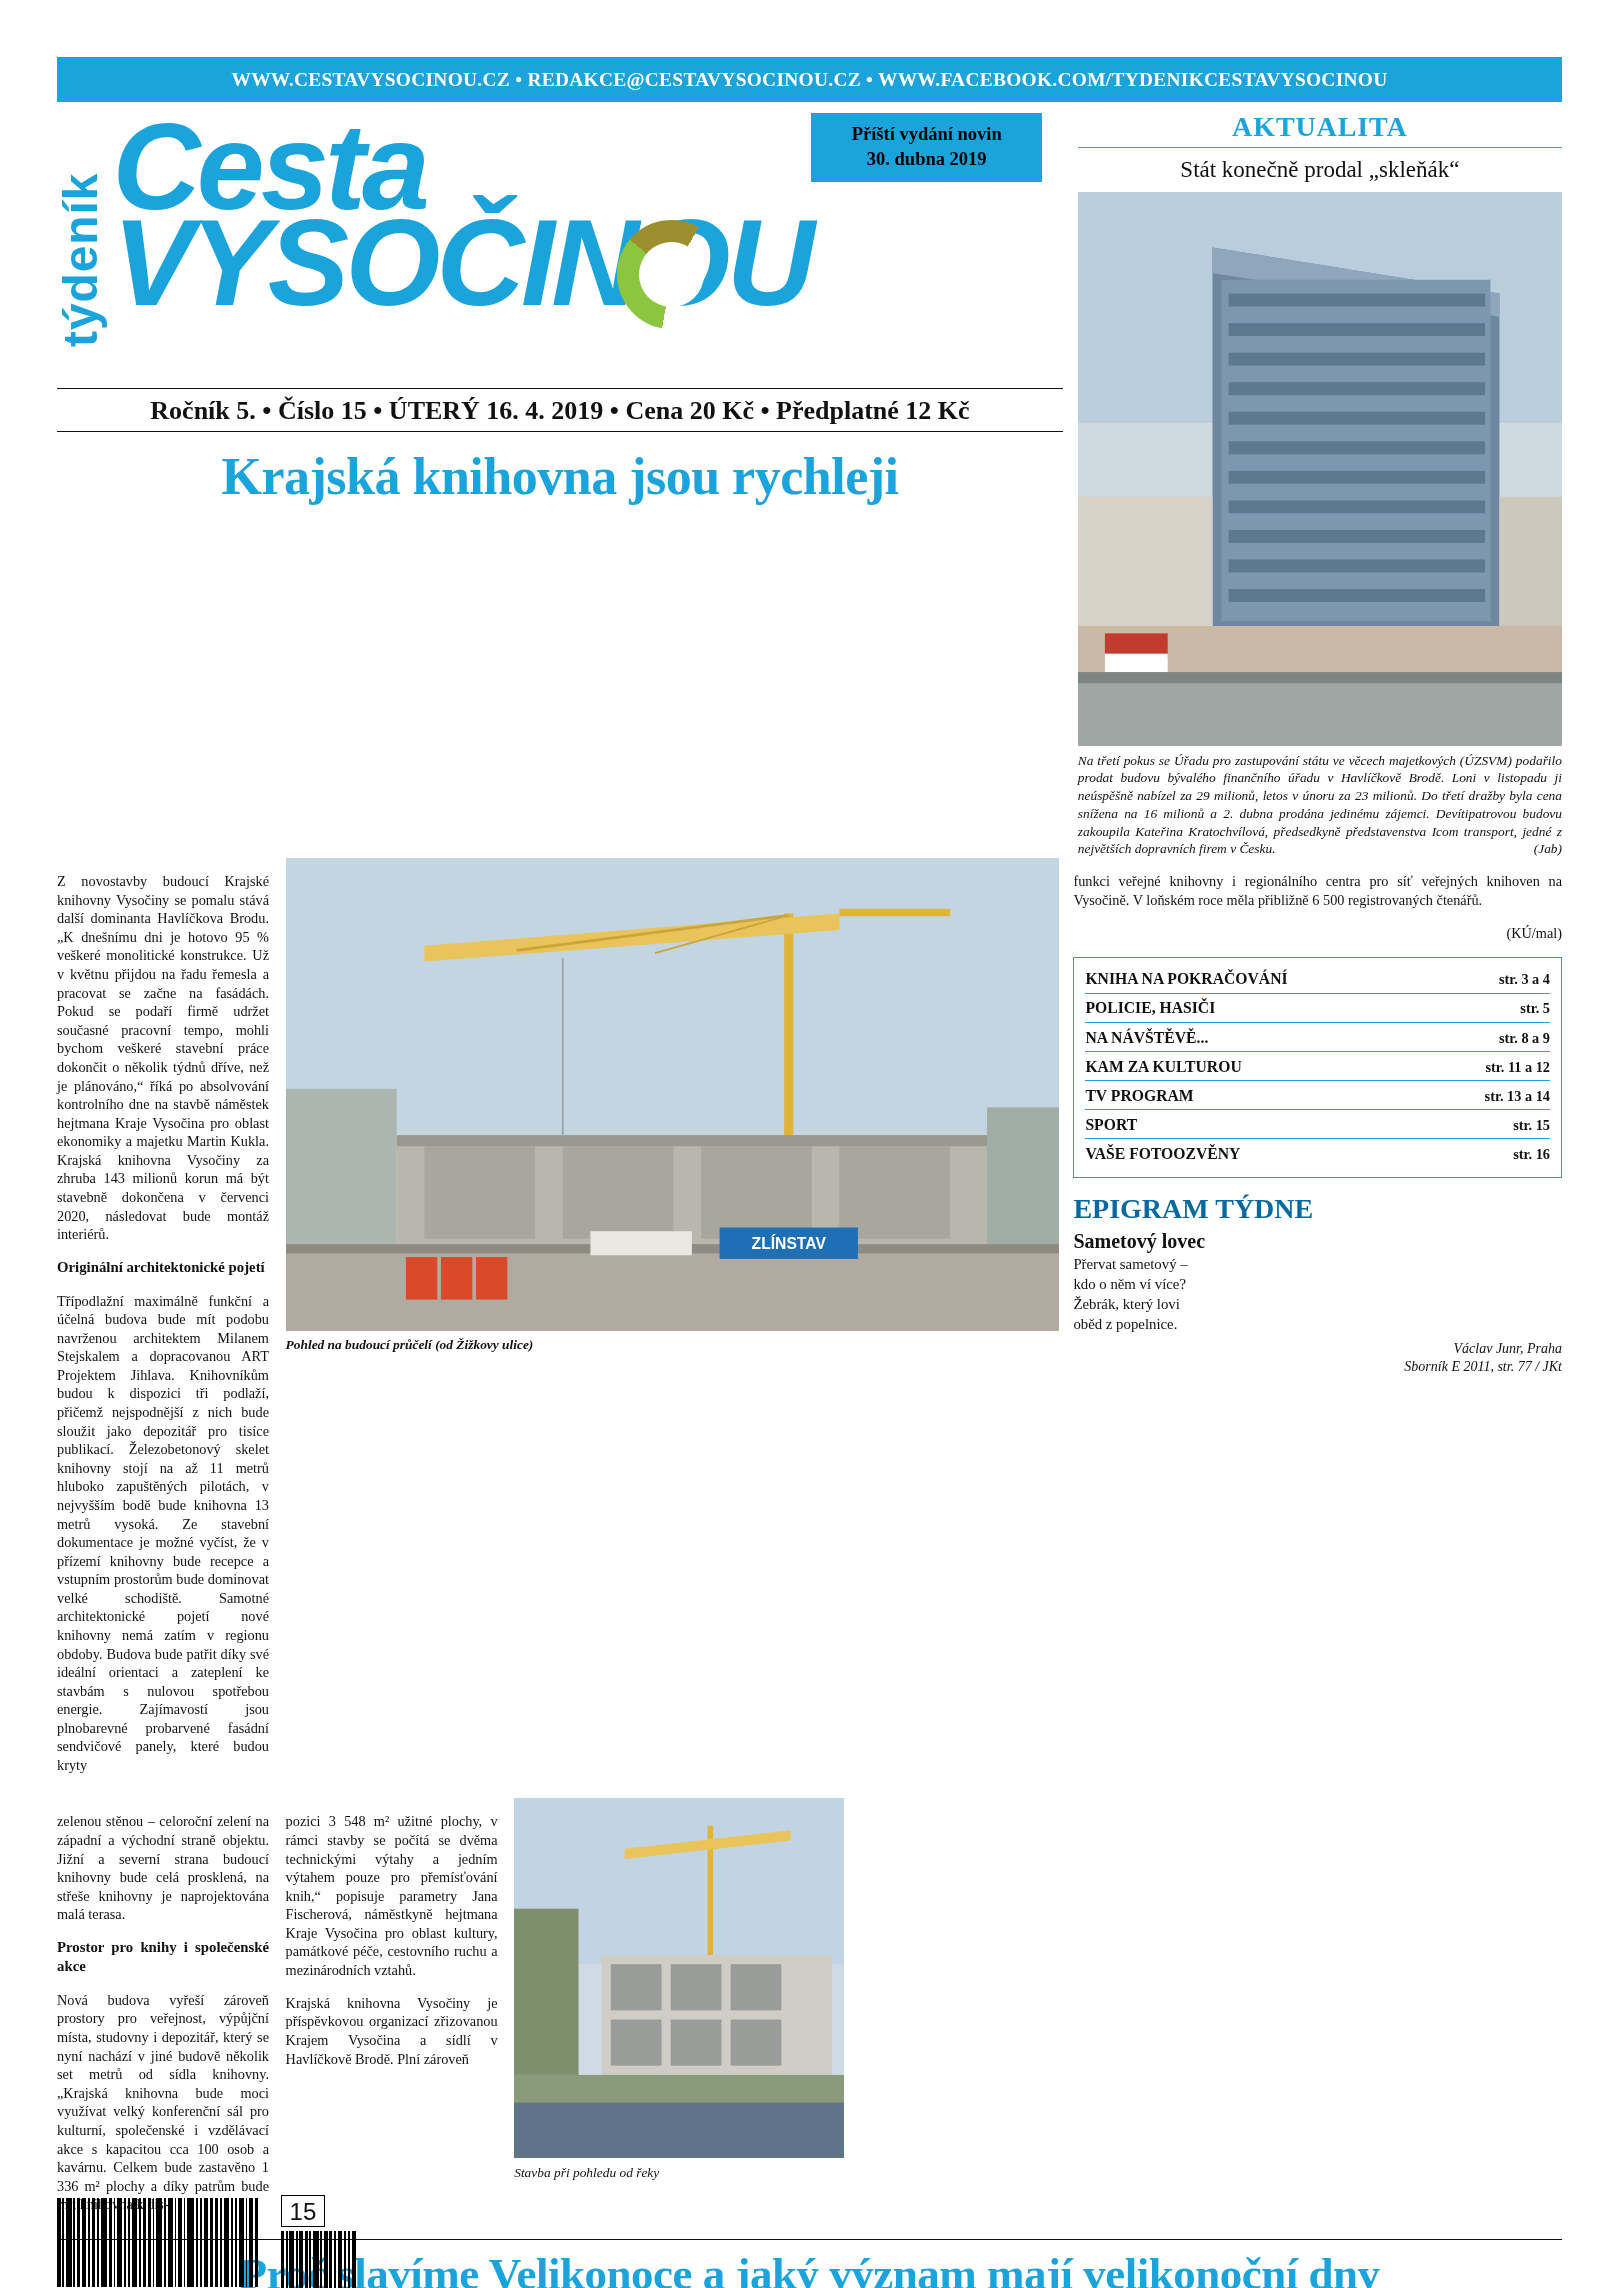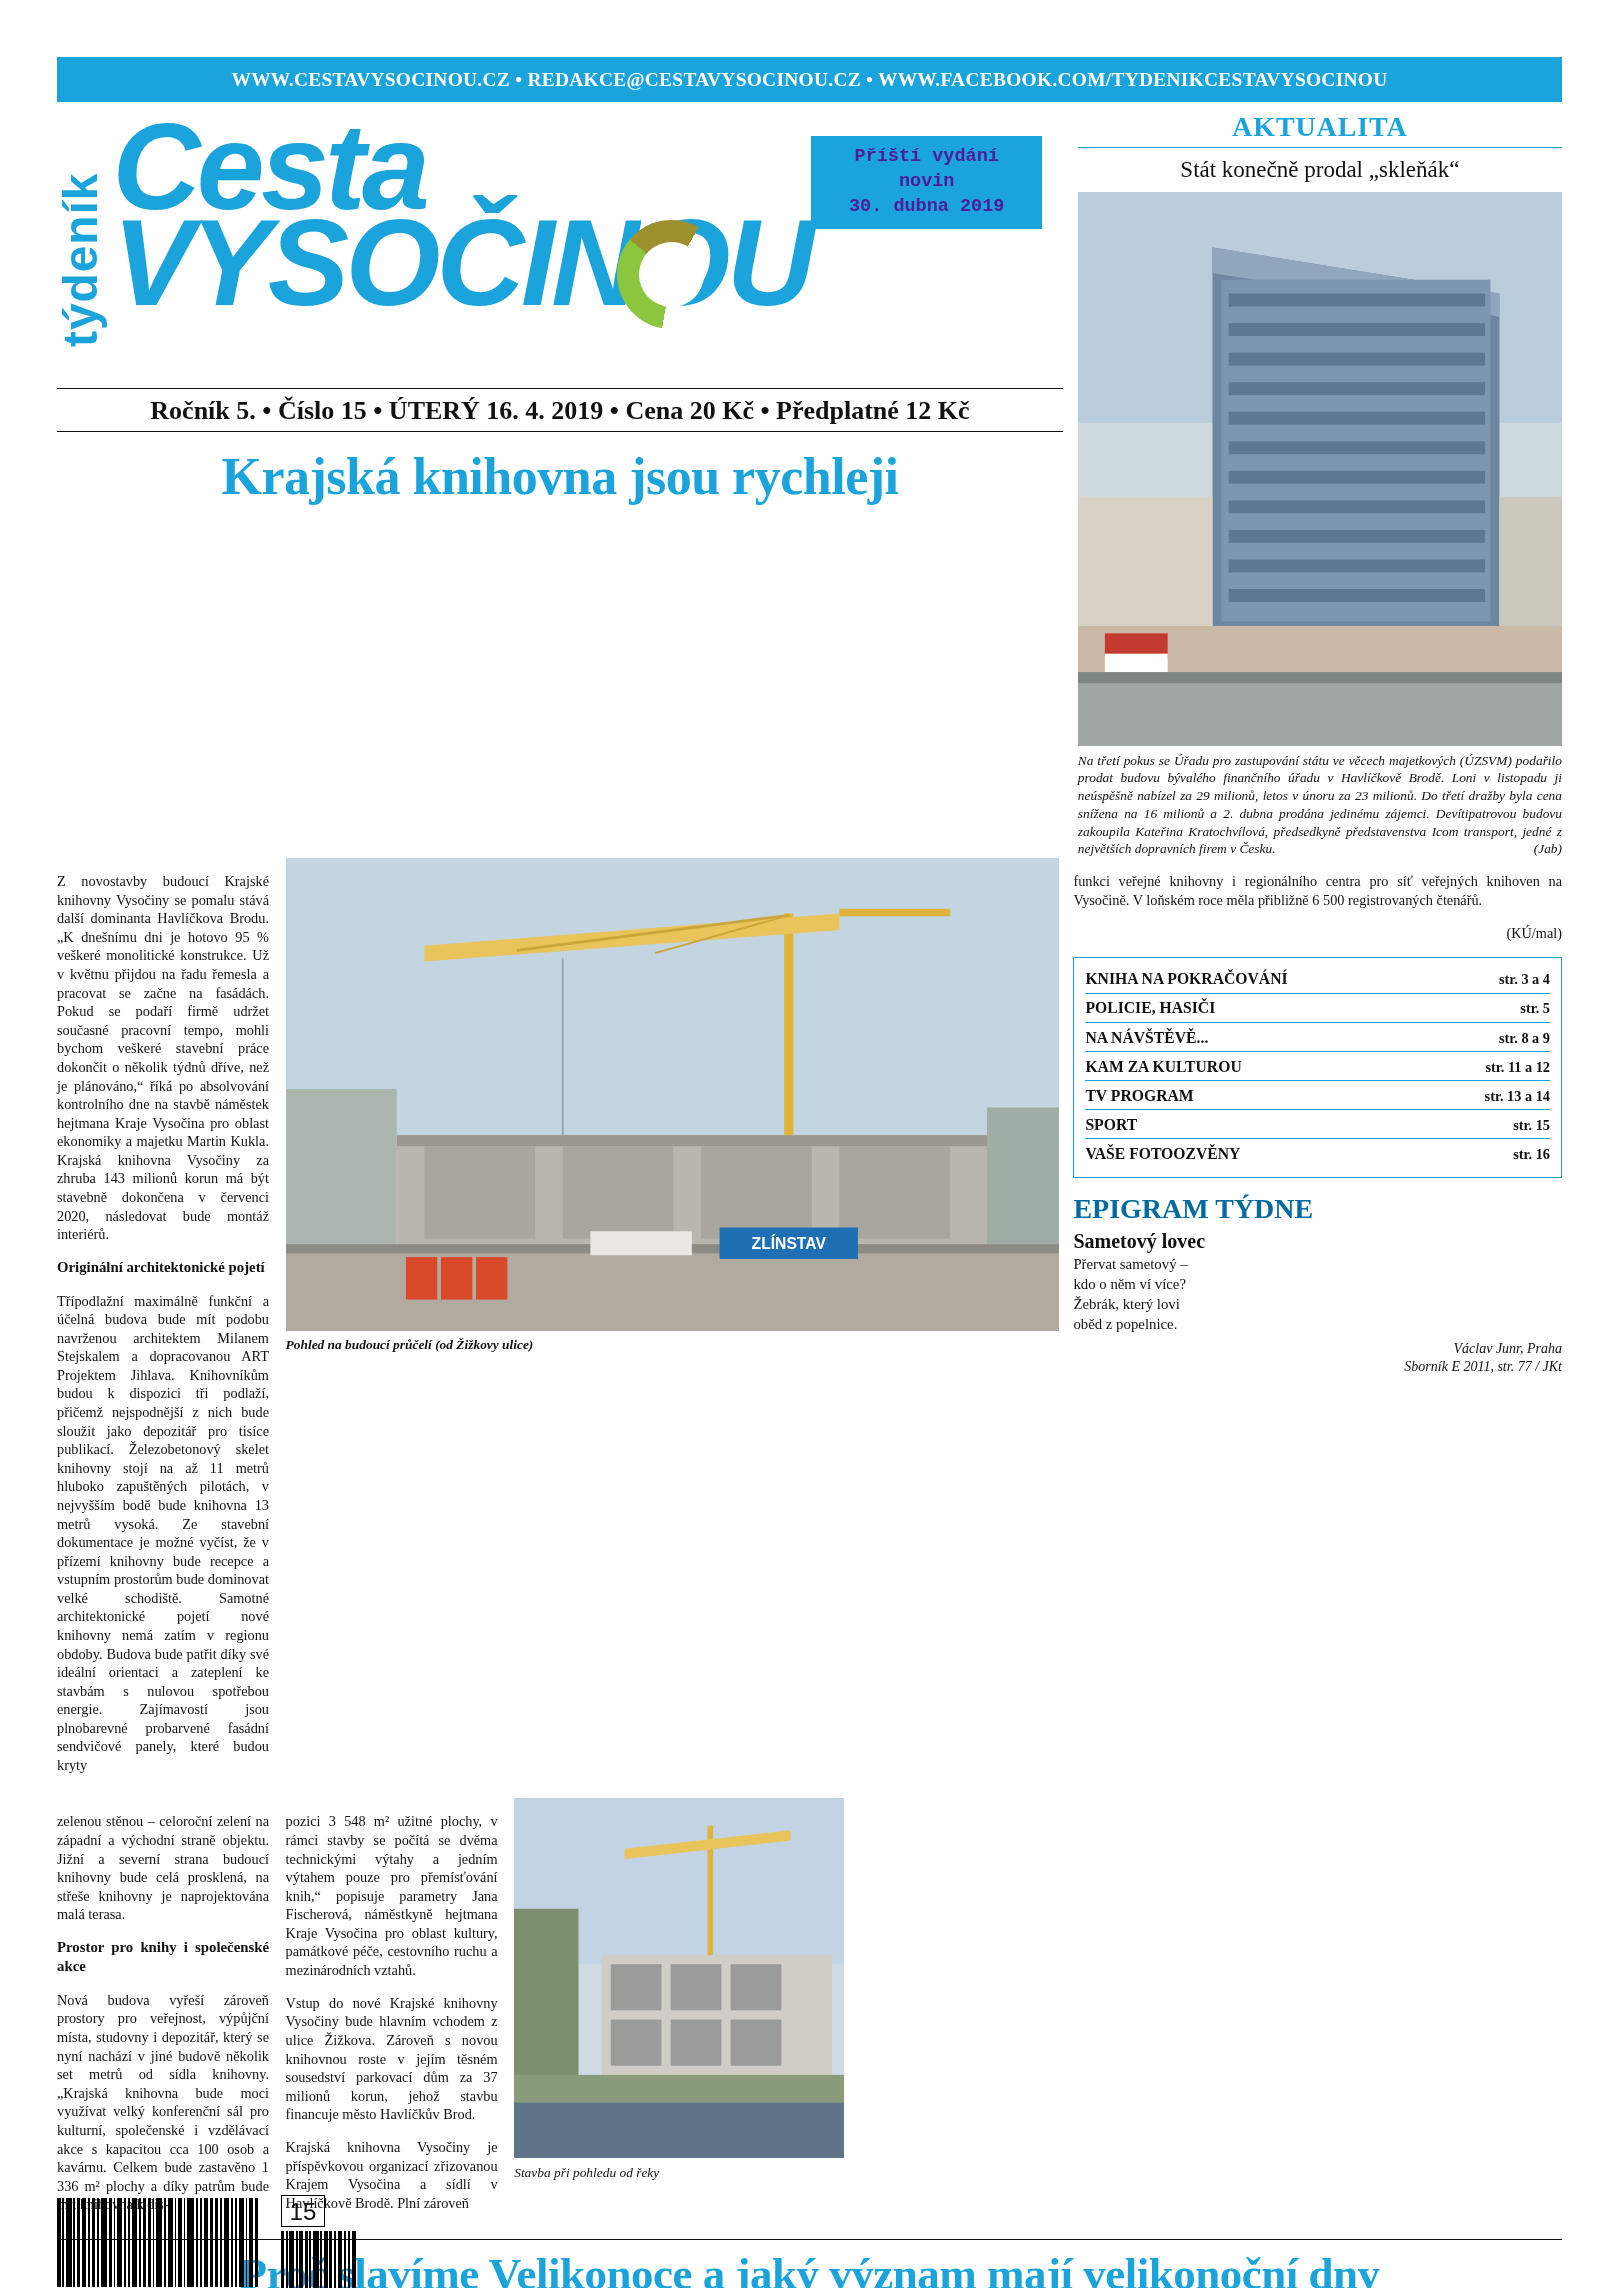--- a/index.html
+++ b/index.html
@@ -74,29 +74,28 @@
     transform:rotate(-10deg);
   }
   .swoosh:after {
     content:"";
     position:absolute; left:22px; top:22px;
     width:65px; height:65px; border-radius:50%;
     background:#fff;
   }
 
   .nextissue {
-    background:#1ba3dc; color:#4c1d95;
+    background:#1ba3dc; color:#000000;
     text-align:center;
     font-weight:bold;
     font-size:18.5px;
     line-height:1.35;
     padding:9.2px 13px;
     width:231px;
-    margin-top:25px;
-    font-family:Liberation Mono, monospace;
+    margin-top:2px;
   }
 
   .mast-right { width:498px; margin-left:14.8px; }
   .aktualita-title {
     text-align:center; color:#1ba3dc;
     font-weight:bold; font-size:28px;
     letter-spacing:0.9px;
     border-bottom:1.8px solid #1ba3dc;
     padding-bottom:3.7px;
   }
@@ -293,21 +292,20 @@
       </div>
 
       <div class="lead-row" style="margin-top:9.2px">
         <div class="lead-col">
           <p class="first">zelenou stěnou – celoroční zelení na západní a východní straně objektu. Jižní a severní strana budoucí knihovny bude celá prosklená, na střeše knihovny je naprojektována malá terasa.</p>
           <p class="sub">Prostor pro knihy i společenské akce</p>
           <p>Nová budova vyřeší zároveň prostory pro veřejnost, výpůjční místa, studovny i depozitář, který se nyní nachází v jiné budově několik set metrů od sídla knihovny. „Krajská knihovna bude moci využívat velký konferenční sál pro kulturní, společenské i vzdělávací akce s kapacitou cca 100 osob a kavárnu. Celkem bude zastavěno 1 336 m² plochy a díky patrům bude mít knihovna k dis-</p>
         </div>
         <div class="lead-col">
           <p class="first">pozici 3 548 m² užitné plochy, v rámci stavby se počítá se dvěma technickými výtahy a jedním výtahem pouze pro přemísťování knih,“ popisuje parametry Jana Fischerová, náměstkyně hejtmana Kraje Vysočina pro oblast kultury, památkové péče, cestovního ruchu a mezinárodních vztahů.</p>
-          <p>Vstup do nové Krajské knihovny Vysočiny bude hlavním vchodem z ulice Žižkova. Zároveň s novou knihovnou roste v jejím těsném sousedství parkovací dům za 37 milionů korun, jehož stavbu financuje město Havlíčkův Brod.</p>
           <p>Krajská knihovna Vysočiny je příspěvkovou organizací zřizovanou Krajem Vysočina a sídlí v Havlíčkově Brodě. Plní zároveň</p>
         </div>
         <div style="width:330px">
           <div class="photo" style="height:360px">
             <svg class="photoimg" viewBox="0 0 358 390" preserveAspectRatio="none">
               <rect width="358" height="390" fill="#cfdbe4"></rect>
               <rect x="0" y="0" width="358" height="180" fill="#c2d4e3"></rect>
               <rect x="210" y="30" width="6" height="170" fill="#e0b33a"></rect>
               <polygon points="120,55 300,35 300,46 120,66" fill="#e8c45a"></polygon>
               <rect x="0" y="120" width="70" height="180" fill="#7d8f6c"></rect>

